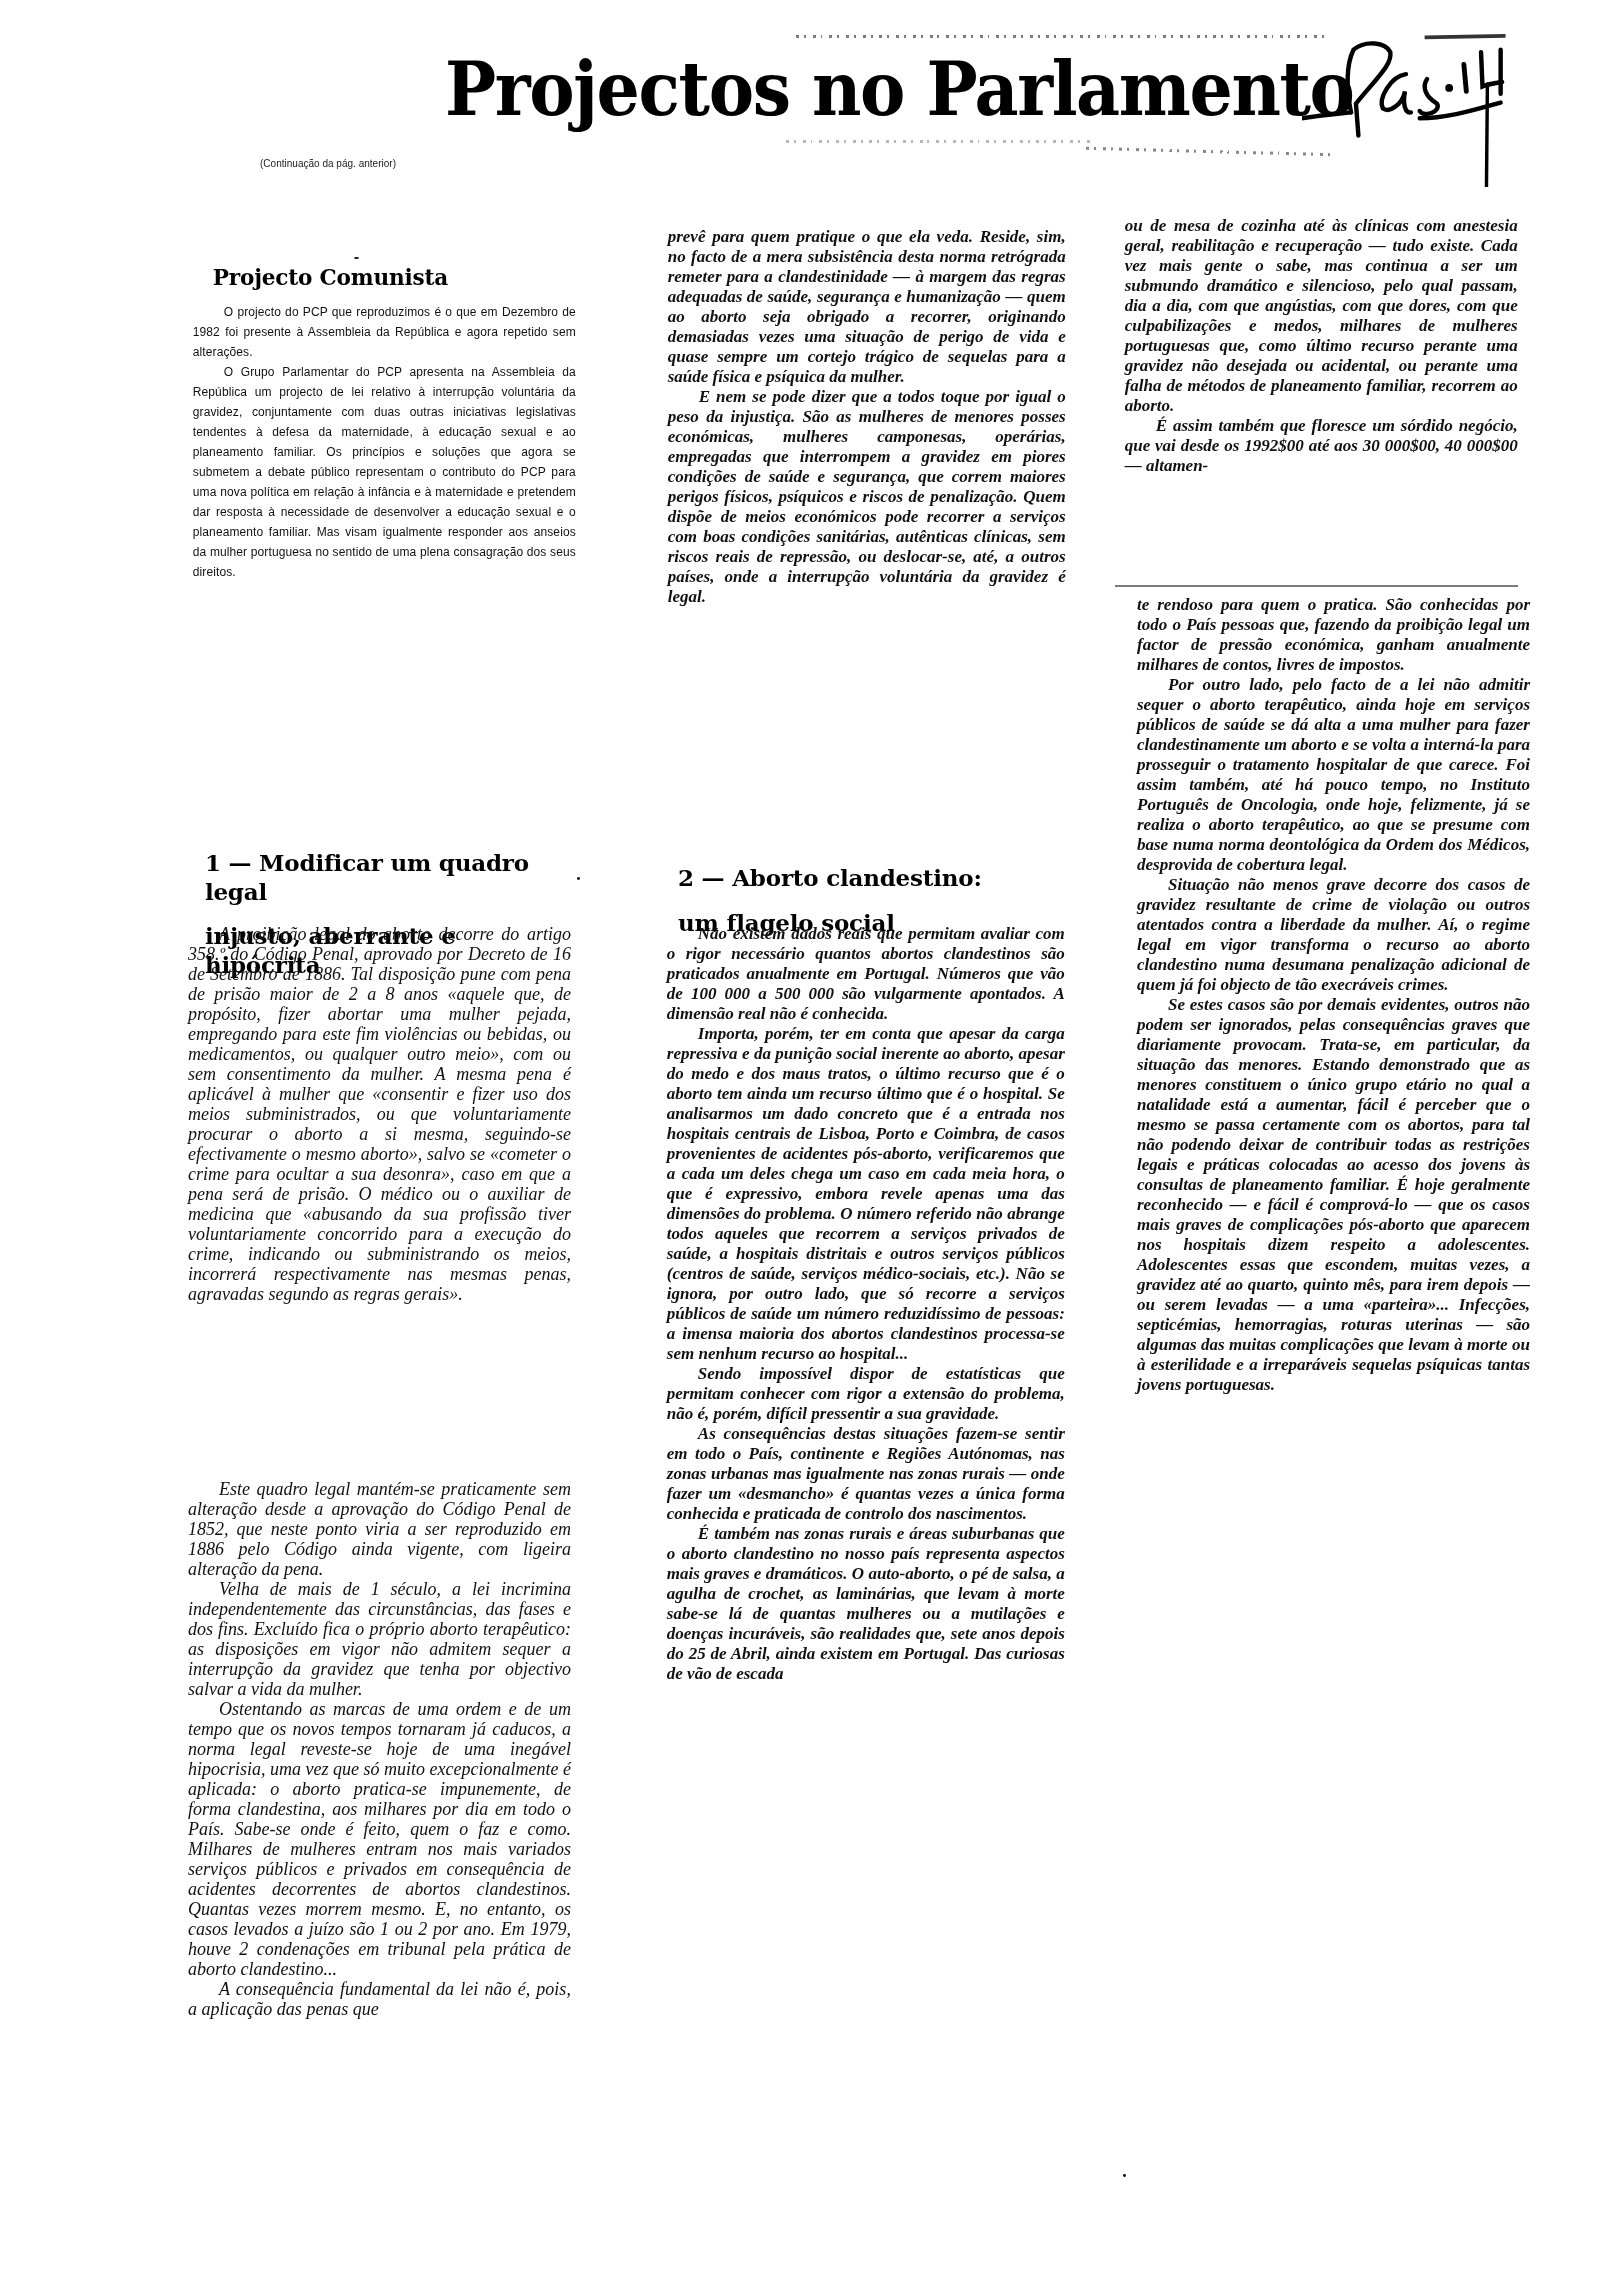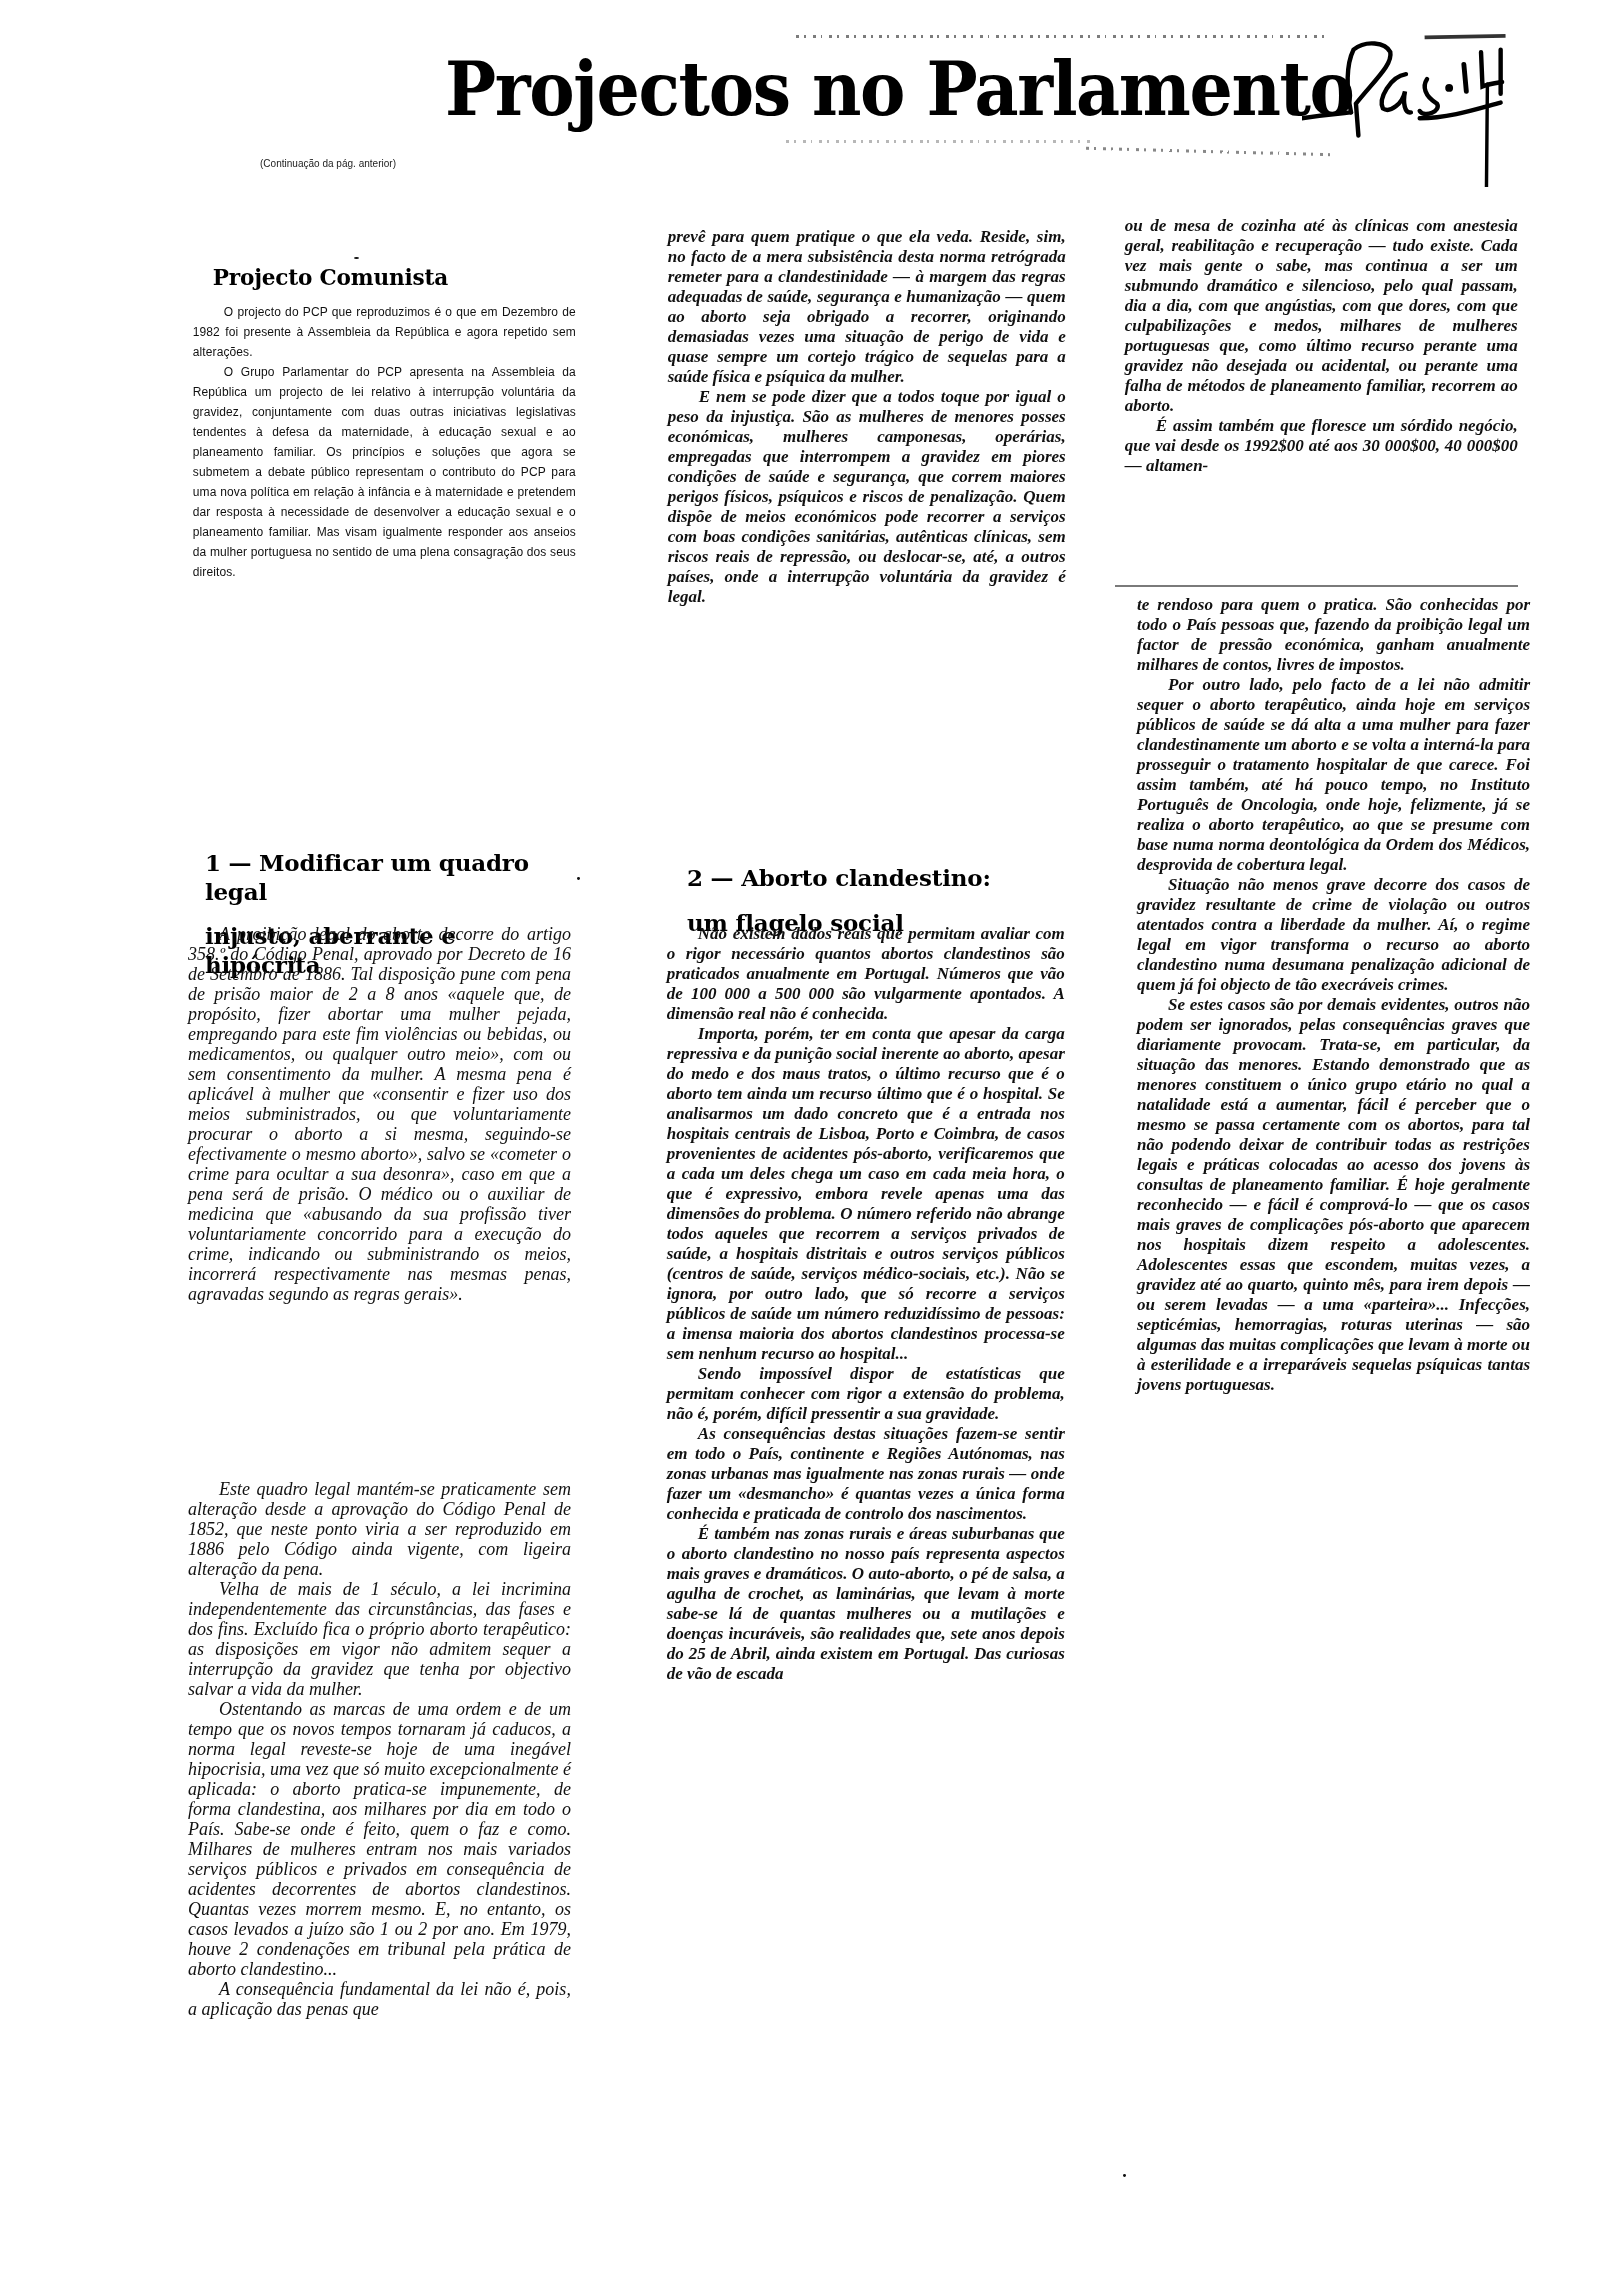--- a/index.html
+++ b/index.html
@@ -100,21 +100,21 @@
       <p>A consequência fundamental da lei não é, pois, a aplicação das penas que</p>
     </div>
   </div>
 
   <div class="col col-2">
     <div class="body-italic bold" style="position:absolute;top:227px;left:14.7px;width:398px;">
       <p style="text-indent:0;">prevê para quem pratique o que ela veda. Reside, sim, no facto de a mera subsistência desta norma retrógrada remeter para a clandestinidade — à margem das regras adequadas de saúde, segurança e humanização — quem ao aborto seja obrigado a recorrer, originando demasiadas vezes uma situação de perigo de vida e quase sempre um cortejo trágico de sequelas para a saúde física e psíquica da mulher.</p>
       <p>E nem se pode dizer que a todos toque por igual o peso da injustiça. São as mulheres de menores posses económicas, mulheres camponesas, operárias, empregadas que interrompem a gravidez em piores condições de saúde e segurança, que correm maiores perigos físicos, psíquicos e riscos de penalização. Quem dispõe de meios económicos pode recorrer a serviços com boas condições sanitárias, autênticas clínicas, sem riscos reais de repressão, ou deslocar-se, até, a outros países, onde a interrupção voluntária da gravidez é legal.</p>
     </div>
 
-    <div style="position:absolute;top:848px;left:18px;">
+    <div style="position:absolute;top:848px;left:9px;">
       <div class="subhead" style="font-size:23px;">2 — Aborto clandestino:</div>
       <div class="subhead" style="font-size:23px;">um flagelo social</div>
     </div>
 
     <div class="body-italic bold" style="position:absolute;top:924px;left:13.8px;width:398px;">
       <p>Não existem dados reais que permitam avaliar com o rigor necessário quantos abortos clandestinos são praticados anualmente em Portugal. Números que vão de 100 000 a 500 000 são vulgarmente apontados. A dimensão real não é conhecida.</p>
       <p>Importa, porém, ter em conta que apesar da carga repressiva e da punição social inerente ao aborto, apesar do medo e dos maus tratos, o último recurso que é o aborto tem ainda um recurso último que é o hospital. Se analisarmos um dado concreto que é a entrada nos hospitais centrais de Lisboa, Porto e Coimbra, de casos provenientes de acidentes pós-aborto, verificaremos que a cada um deles chega um caso em cada meia hora, o que é expressivo, embora revele apenas uma das dimensões do problema. O número referido não abrange todos aqueles que recorrem a serviços privados de saúde, a hospitais distritais e outros serviços públicos (centros de saúde, serviços médico-sociais, etc.). Não se ignora, por outro lado, que só recorre a serviços públicos de saúde um número reduzidíssimo de pessoas: a imensa maioria dos abortos clandestinos processa-se sem nenhum recurso ao hospital...</p>
       <p>Sendo impossível dispor de estatísticas que permitam conhecer com rigor a extensão do problema, não é, porém, difícil pressentir a sua gravidade.</p>
       <p>As consequências destas situações fazem-se sentir em todo o País, continente e Regiões Autónomas, nas zonas urbanas mas igualmente nas zonas rurais — onde fazer um «desmancho» é quantas vezes a única forma conhecida e praticada de controlo dos nascimentos.</p>
       <p>É também nas zonas rurais e áreas suburbanas que o aborto clandestino no nosso país representa aspectos mais graves e dramáticos. O auto-aborto, o pé de salsa, a agulha de crochet, as laminárias, que levam à morte sabe-se lá de quantas mulheres ou a mutilações e doenças incuráveis, são realidades que, sete anos depois do 25 de Abril, ainda existem em Portugal. Das curiosas de vão de escada</p>

